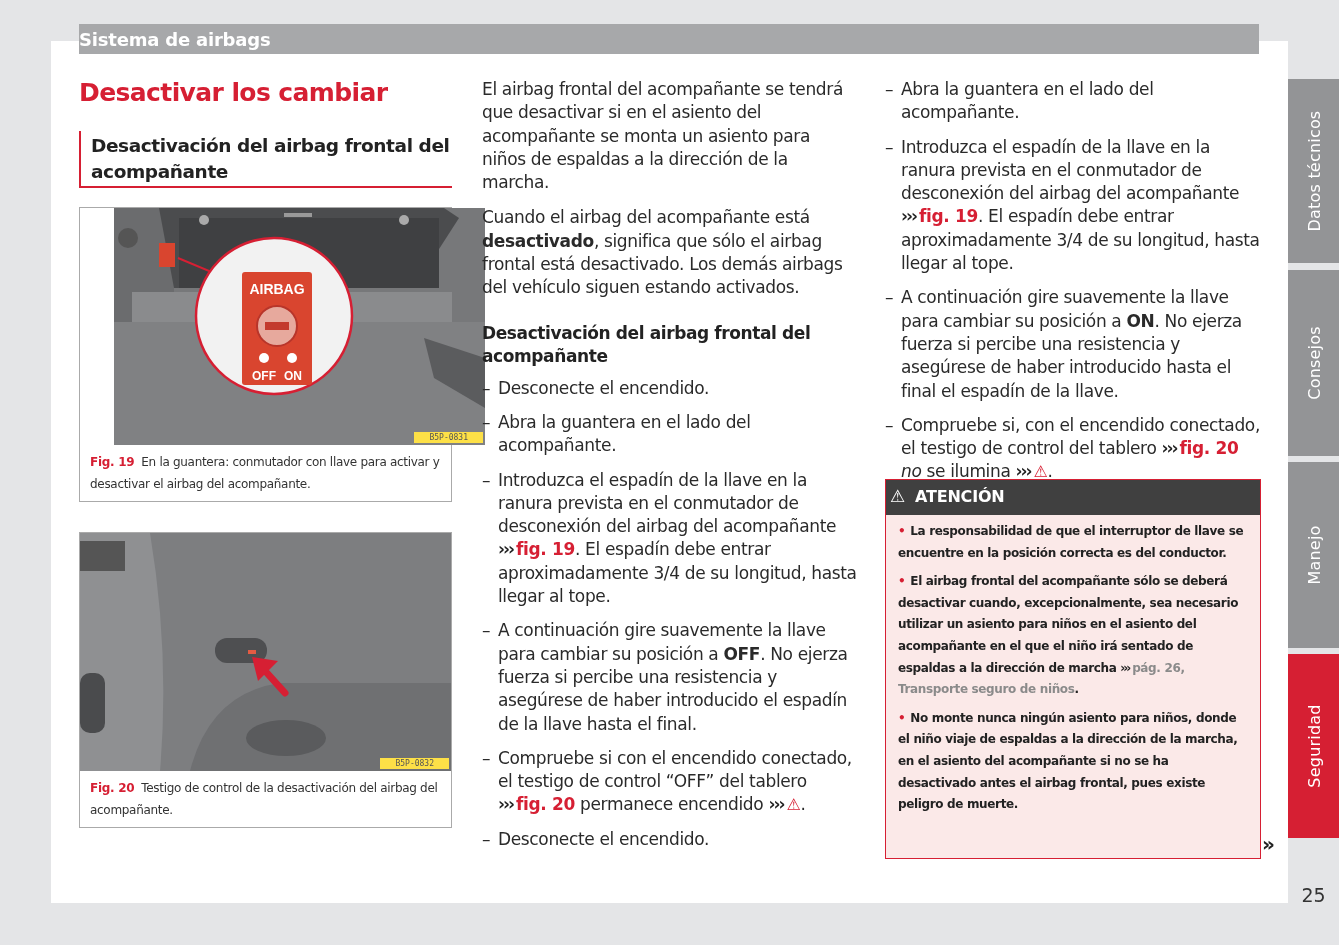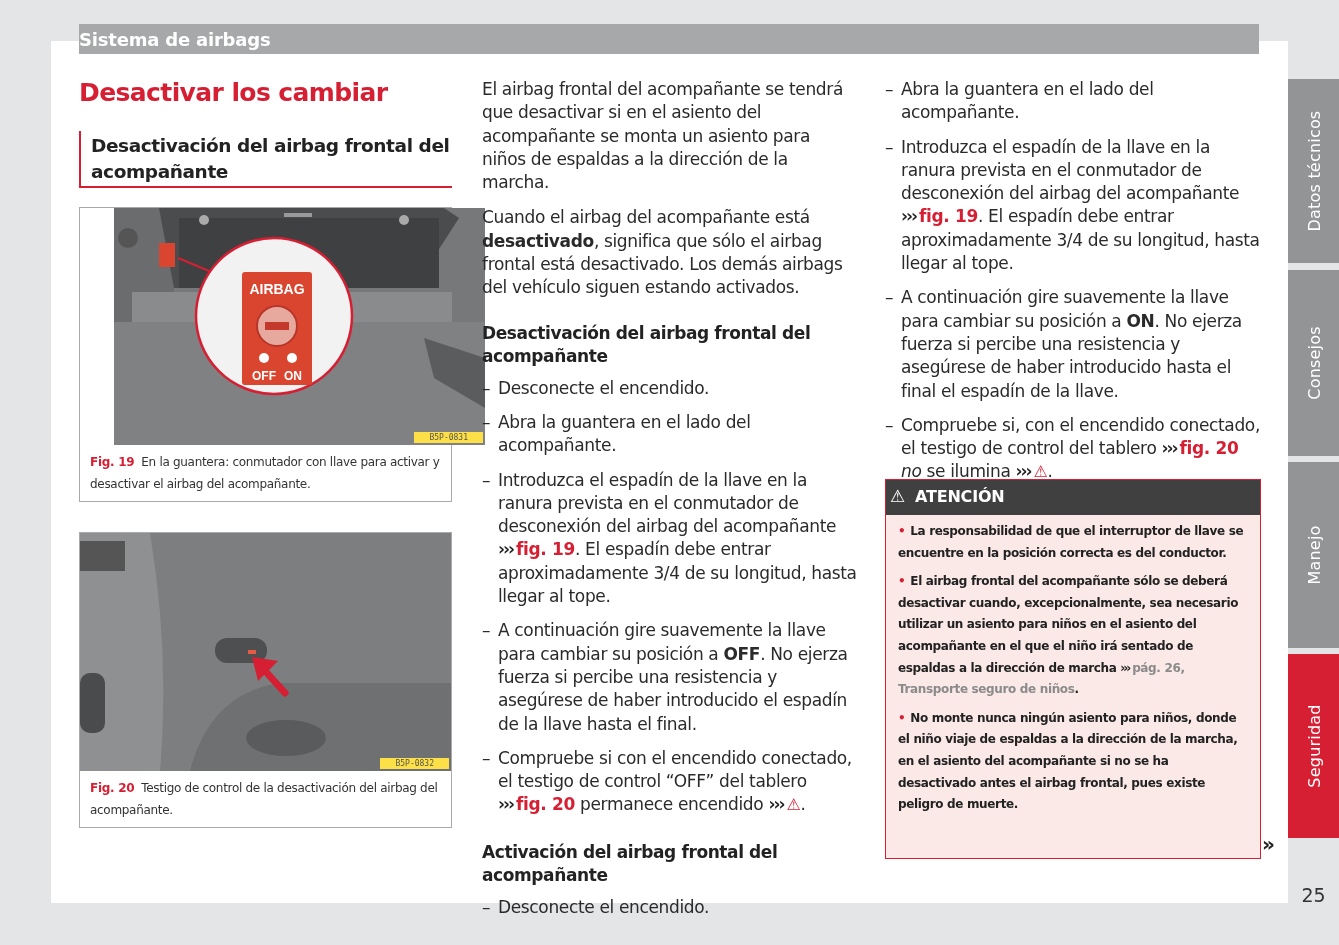--- a/index.html
+++ b/index.html
@@ -178,21 +178,20 @@
 
 <div class="col" style="left:482px;">
   <p>El airbag frontal del acompañante se tendrá que desactivar si en el asiento del acompañante se monta un asiento para niños de espaldas a la dirección de la marcha.</p>
   <p><span>Cuando el airbag del acompañante está </span><b>desactivado</b><span>, significa que sólo el airbag frontal está desactivado. Los demás airbags del vehículo siguen estando activados.</span></p>
   <h3 style="margin-top:22px;">Desactivación del airbag frontal del acompañante</h3>
   <div class="step"><span class="dash">–</span><span>Desconecte el encendido.</span></div>
   <div class="step"><span class="dash">–</span><span>Abra la guantera en el lado del acompañante.</span></div>
   <div class="step"><span class="dash">–</span><span>Introduzca el espadín de la llave en la ranura prevista en el conmutador de desconexión del airbag del acompañante </span><span class="arrows">›››</span><a class="red">fig. 19</a><span>. El espadín debe entrar aproximadamente 3/4 de su longitud, hasta llegar al tope.</span></div>
   <div class="step"><span class="dash">–</span><span>A continuación gire suavemente la llave para cambiar su posición a </span><b>OFF</b><span>. No ejerza fuerza si percibe una resistencia y asegúrese de haber introducido el espadín de la llave hasta el final.</span></div>
   <div class="step"><span class="dash">–</span><span>Compruebe si con el encendido conectado, el testigo de control “OFF” del tablero </span><span class="arrows">›››</span><a class="red">fig. 20</a><span> permanece encendido</span> <span class="arrows">›››</span><span class="warn-tri">⚠</span><span>.</span></div>
-  <h3 style="margin-top:24px;">Activación del airbag frontal del acompañante</h3>
   <div class="step"><span class="dash">–</span><span>Desconecte el encendido.</span></div>
 </div>
 
 <div class="col" style="left:885px;">
   <div class="step"><span class="dash">–</span><span>Abra la guantera en el lado del acompañante.</span></div>
   <div class="step"><span class="dash">–</span><span>Introduzca el espadín de la llave en la ranura prevista en el conmutador de desconexión del airbag del acompañante </span><span class="arrows">›››</span><a class="red">fig. 19</a><span>. El espadín debe entrar aproximadamente 3/4 de su longitud, hasta llegar al tope.</span></div>
   <div class="step"><span class="dash">–</span><span>A continuación gire suavemente la llave para cambiar su posición a </span><b>ON</b><span>. No ejerza fuerza si percibe una resistencia y asegúrese de haber introducido hasta el final el espadín de la llave.</span></div>
   <div class="step"><span class="dash">–</span><span>Compruebe si, con el encendido conectado, el testigo de control del tablero </span><span class="arrows">›››</span><a class="red">fig. 20</a> <i>no</i><span> se ilumina</span> <span class="arrows">›››</span><span class="warn-tri">⚠</span><span>.</span></div>
 </div>
 

